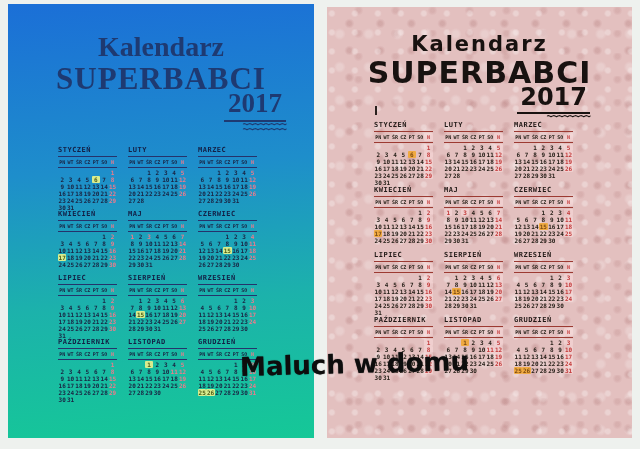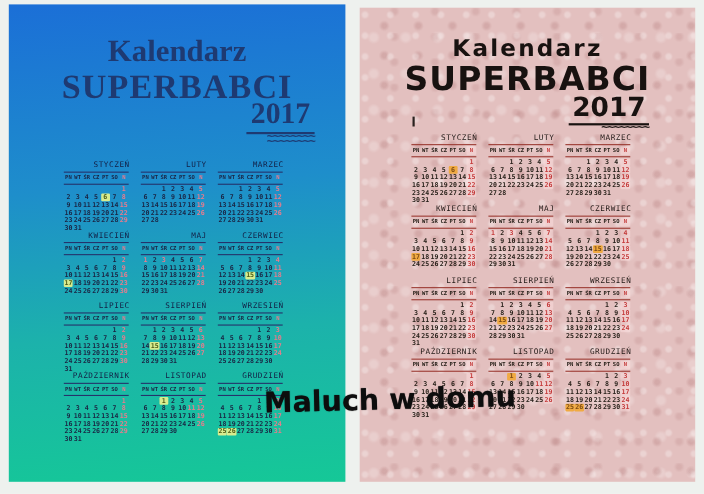--- a/index.html
+++ b/index.html
@@ -38,21 +38,21 @@
   .p-left  .year{font-family:"Liberation Serif",serif;font-size:27px;color:#1e3a72;border-color:#1e3a72;padding:0 4px 1px 4px;}
   .p-right .year{font-family:"DejaVu Sans",sans-serif;font-size:24px;color:#181210;border-color:#181210;padding:0 3px 1px 3px;}
   .wavy{font-size:11px;font-weight:bold;line-height:5px;letter-spacing:-1px;}
   .p-left .wavy{color:#1e3a72;}
   .p-right .wavy{color:#181210;}
   
   .grid{position:absolute;display:grid;grid-template-columns:repeat(3,70px);}
   .p-left  .grid{left:50px;top:142px;grid-auto-rows:64px;}
   .p-right .grid{left:47px;top:114px;grid-auto-rows:65px;}
   .month{width:60px;}
-  .mname{font-family:"DejaVu Sans Mono",monospace;font-weight:normal;font-size:7px;letter-spacing:.5px;line-height:9px;white-space:nowrap;text-align:right;}
+  .mname{font-family:"DejaVu Sans Mono",monospace;font-weight:bold;font-size:7px;letter-spacing:.5px;line-height:9px;white-space:nowrap;}
   .p-left  .mname{color:#131f45;}
   .p-right .mname{color:#221a17;}
   .rule{height:1px;width:59px;margin:1px 0;}
   .p-left  .rule{background:#25336b;}
   .p-right .rule{background:#9c3a32;}
   .week{display:flex;line-height:7px;height:7px;}
   .week span{width:8.4px;text-align:center;font-family:"DejaVu Sans Mono",monospace;font-weight:bold;font-size:6px;}
   .week.hdr{height:8px;line-height:8px;}
   .week.hdr span{font-size:5px;}
   .p-left  .week span{color:#1a2342;}

